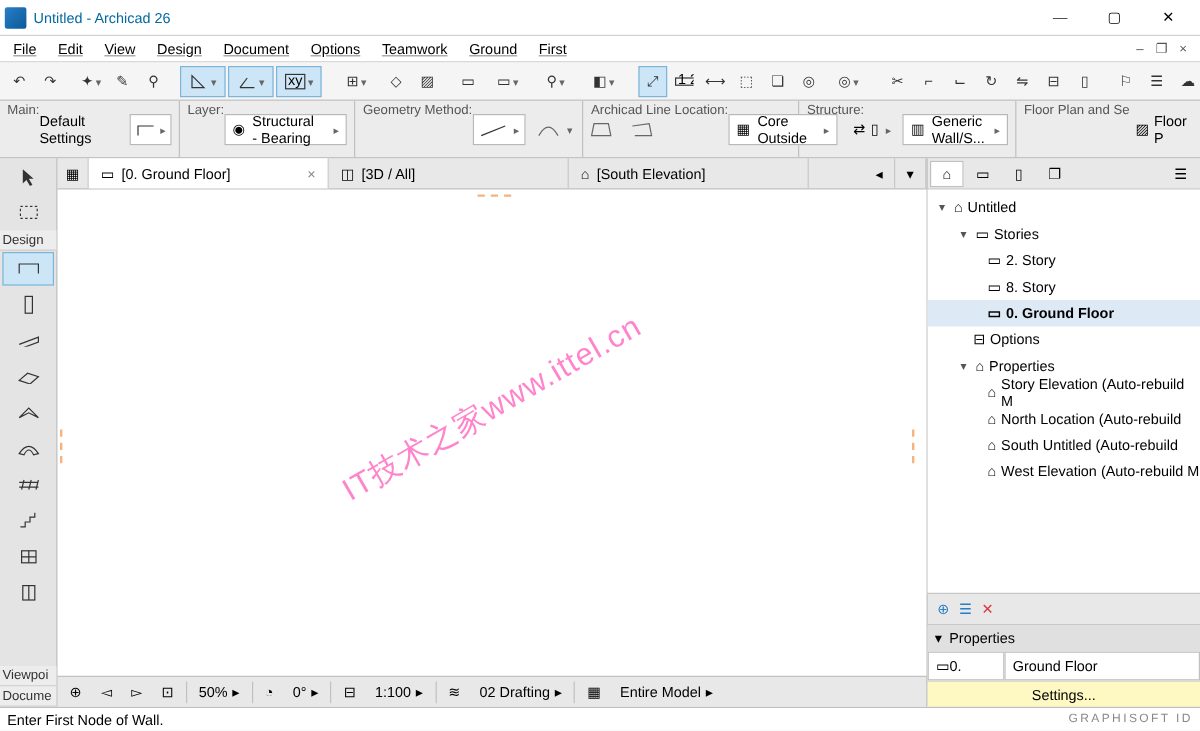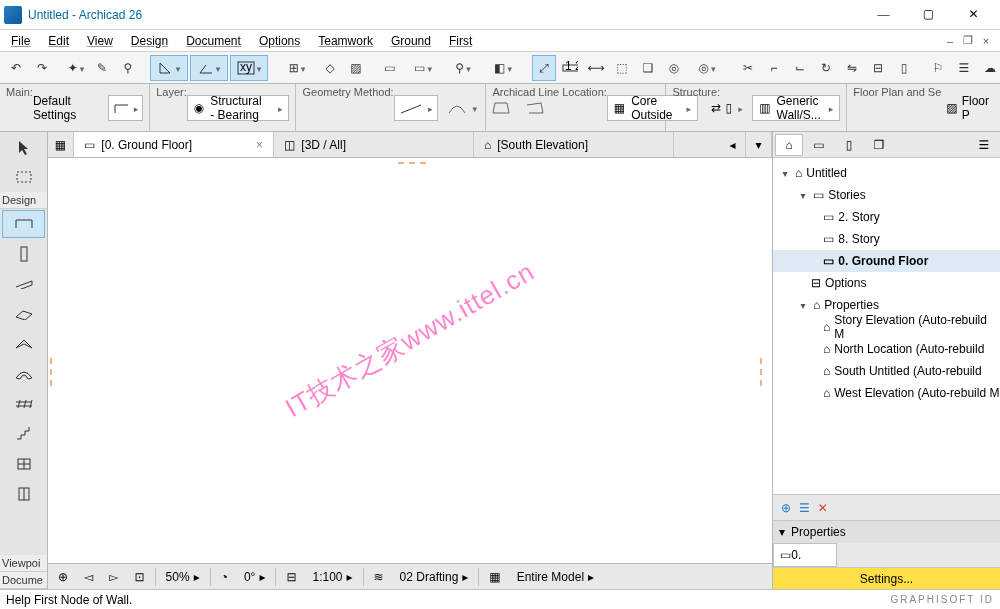--- a/index.html
+++ b/index.html
@@ -55,21 +55,21 @@
 .tree-row { display:flex; align-items:center; gap:4px; height:22px; padding-left:6px; }
 .tree-row.sel { background:#dde9f5; font-weight:bold; }
 .tree-indent { display:inline-block; }
 .tree-arrow { width:12px; display:inline-block; text-align:center; color:#555; font-size:10px; }
 .rp-tools { height:26px; display:flex; align-items:center; gap:8px; padding:0 8px; border-top:1px solid #c8c8c8; }
 .rp-prop { border-top:1px solid #c8c8c8; }
 .rp-prop-hdr { height:22px; display:flex; align-items:center; padding:0 6px; background:#e0e0e0; gap:6px; }
 .rp-prop-body { height:24px; display:flex; }
 .rp-prop-body .cell { flex:1; border:1px solid #c0c0c0; background:#fff; display:flex; align-items:center; padding:0 6px; }
 .rp-prop-body .cell.small { flex:0 0 64px; }
-.rp-settings { height:22px; display:flex; align-items:center; justify-content:center; background:#fde047; border-top:1px solid #c8c8c8; }
+.rp-settings { height:22px; display:flex; align-items:center; justify-content:center; background:#fef9c3; border-top:1px solid #c8c8c8; }
 .status { height:20px; background:#fff; border-top:1px solid #c0c0c0; display:flex; align-items:center; padding:0 6px; }
 .status .brand { margin-left:auto; color:#888; letter-spacing:2px; font-size:10px; }
 svg { display:block; }
 </style>
 </head>
 <body>
 
 <div class="titlebar">
   <div class="app-icon"></div>
   <div class="title">Untitled - Archicad 26</div>
@@ -437,24 +437,27 @@
       <span style="color:#2a7ec7">☰</span>
       <span style="color:#d9393e">✕</span>
     </div>
     <div class="rp-prop">
       <div class="rp-prop-hdr">
           <span>▾</span>
           <span>Properties</span>
         </div>
       <div class="rp-prop-body">
         <div class="cell small">▭ <span>0.</span></div>
+        <div class="cell">
+            <span>Ground Floor</span>
+          </div>
       </div>
       <div class="rp-settings">
           <span>Settings...</span>
         </div>
     </div>
   </div>
 </div>
 
 <div class="status">
-  <span>Help First Node of Wall.</span>
+  <span>Enter First Node of Wall.</span>
   <span class="brand">GRAPHISOFT ID</span>
 </div>
 
 </body></html>

